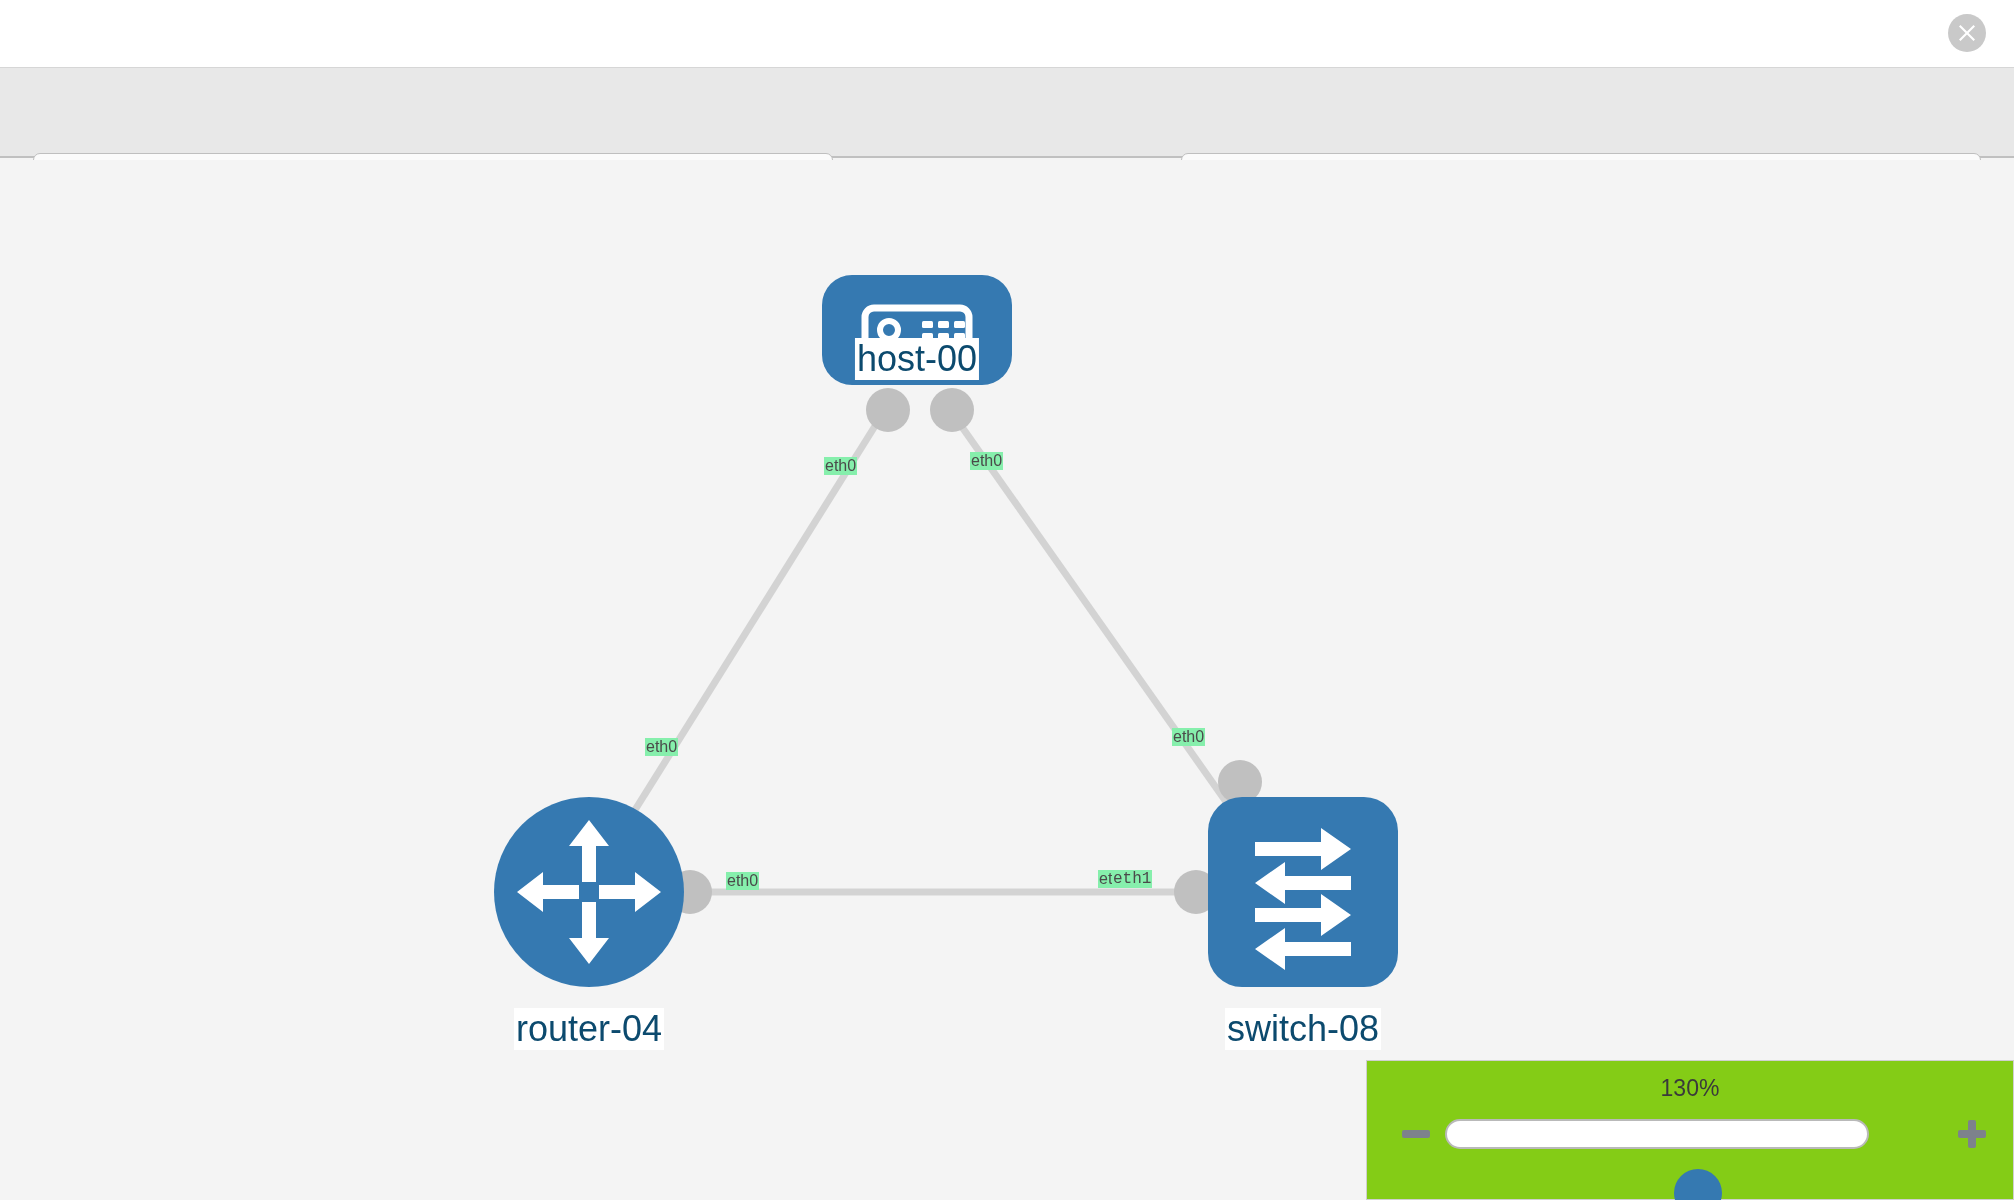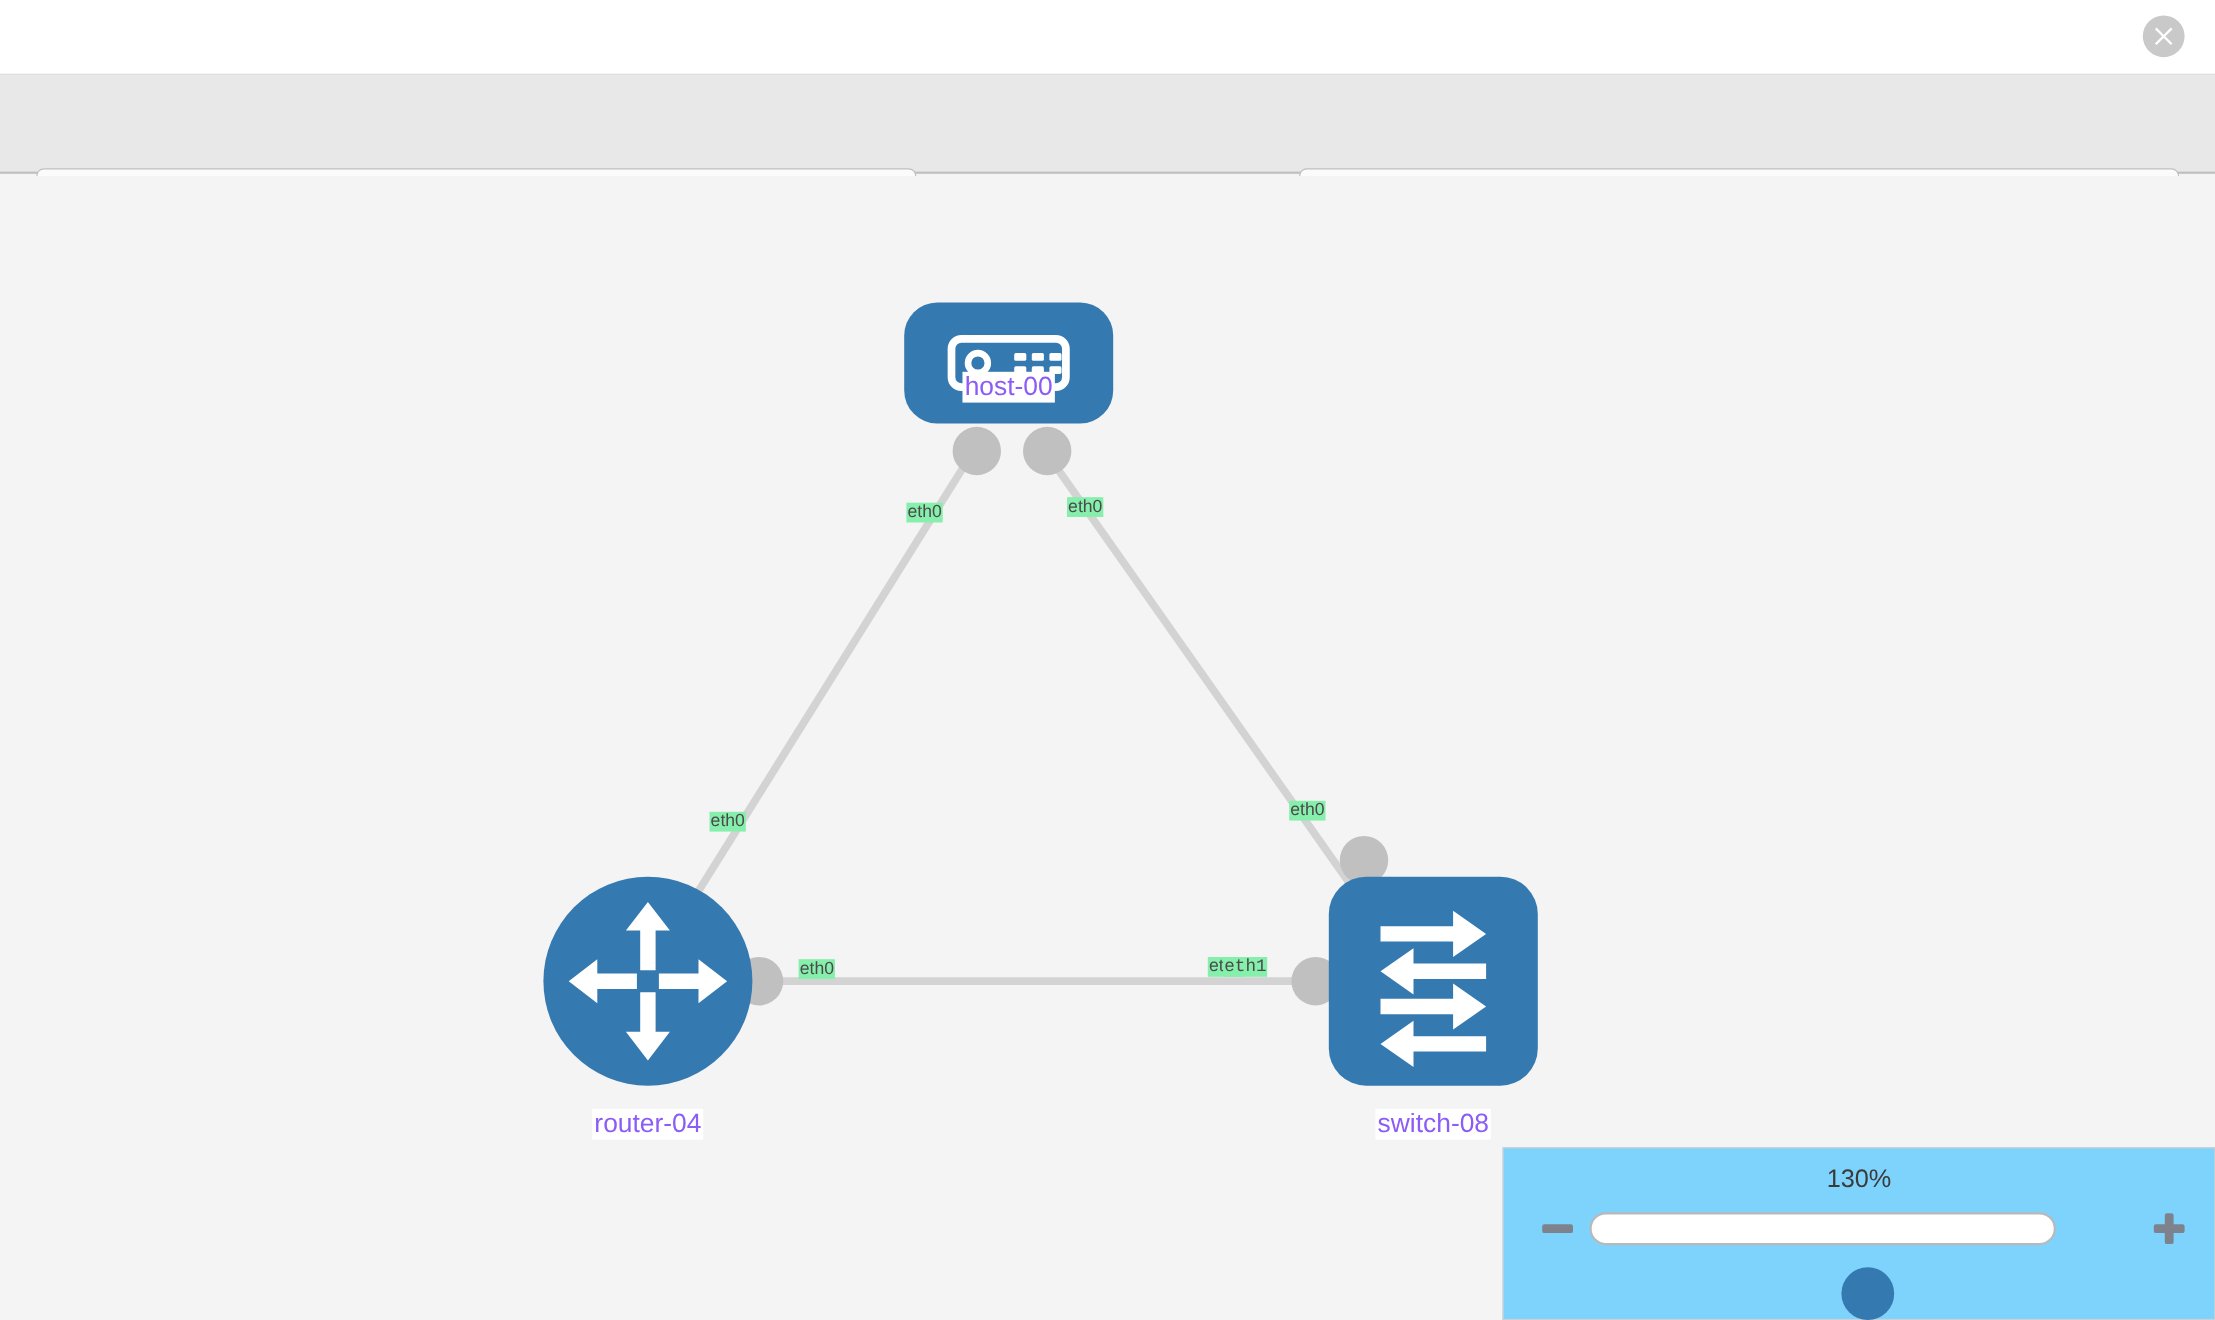--- a/index.html
+++ b/index.html
@@ -67,39 +67,39 @@
   .canvas {
     position: absolute; left: 0; top: 160px;
     width: 2014px; height: 1040px;
     background: #f4f4f4; overflow: hidden;
   }
   .graph-svg { position: absolute; left: 0; top: 0; }
 
   
   .node-label {
     position: absolute;
-    font-size: 24px; color: #8b5cf6;
+    font-size: 36px; color: #0c4a6e;
     background: #ffffff;
     white-space: nowrap;
     transform: translateX(-50%);
     padding: 0 2px;
   }
   .edge-label {
     position: absolute;
     font-size: 16px; color: #4a4a4a;
     background: #86efac;
     white-space: nowrap;
     padding: 0 1px;
   }
 
   
   .zoom-panel {
     position: absolute; right: 0; bottom: 0;
-    width: 648px; height: 157px;
-    background: #7dd3fc;
+    width: 648px; height: 140px;
+    background: #84cc16;
     border: 1px solid #cfcfcf;
   }
   .zoom-pct {
     position: absolute; left: 0; right: 0; top: 14px;
     text-align: center; font-size: 23px; color: #3a3a3a;
   }
   .zoom-minus, .zoom-plus {
     position: absolute; top: 56px; width: 34px; height: 34px; cursor: pointer;
   }
   .zoom-minus { left: 32px; }

